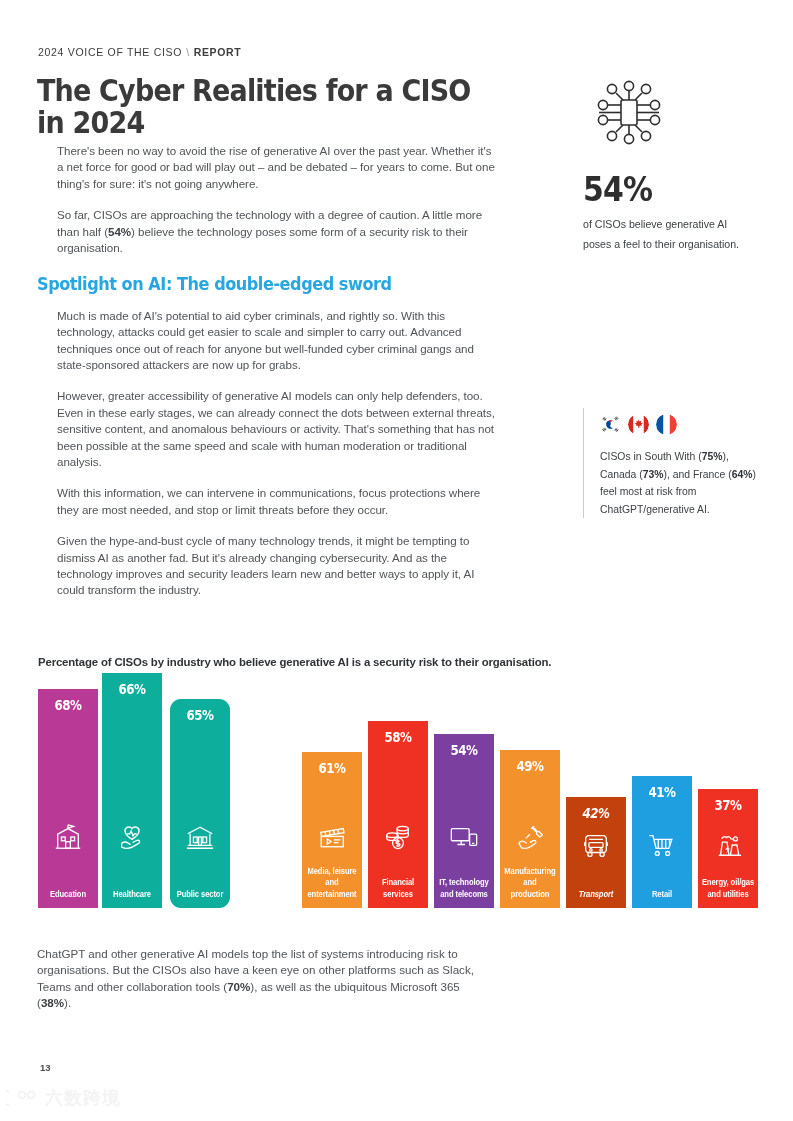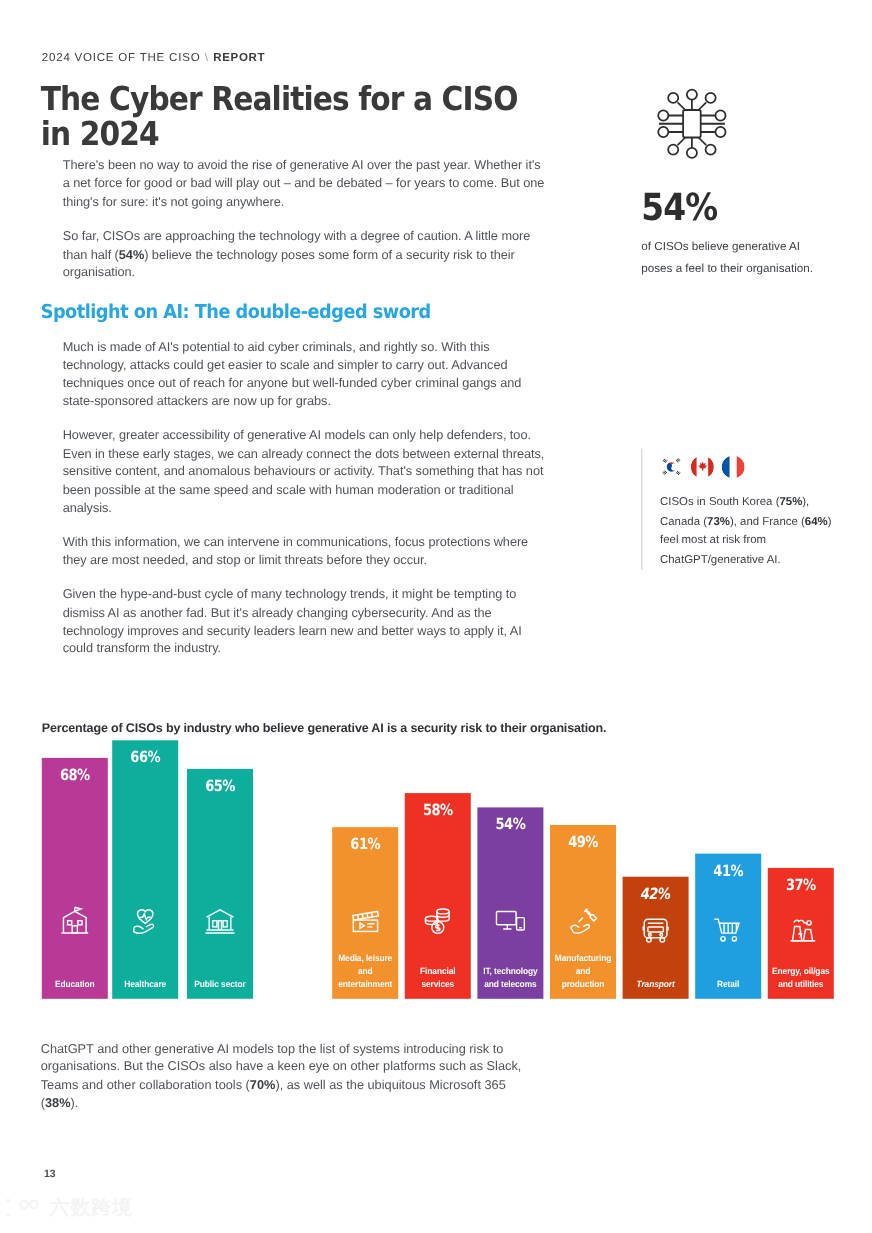--- a/index.html
+++ b/index.html
@@ -312,21 +312,21 @@
 
         <div class="flag">
           <svg width="21" height="21" viewBox="0 0 32 32">
             <circle cx="16" cy="16" r="16" fill="#ffffff"></circle>
             <path d="M0 16A16 16 0 0 1 11 .8v30.4A16 16 0 0 1 0 16z" fill="#0055a4"></path>
             <path d="M32 16A16 16 0 0 0 21 .8v30.4A16 16 0 0 0 32 16z" fill="#ef4135"></path>
           </svg>
         </div>
       </div>
 
-      <div class="flag-caption"><span>CISOs in South Korea (</span><b>75%</b><span>), Canada (</span><b>73%</b><span>), and France (</span><b>64%</b><span>) feel most at risk from ChatGPT/generative AI.</span></div>
+      <div class="flag-caption"><span>CISOs in South With (</span><b>75%</b><span>), Canada (</span><b>73%</b><span>), and France (</span><b>64%</b><span>) feel most at risk from ChatGPT/generative AI.</span></div>
     </div>
   </div>
 
   <div class="chart-title">Percentage of CISOs by industry who believe generative AI is a security risk to their organisation.</div>
   <div class="chart" id="chart">
       <div class="bar" style="left: 0px; height: 219px; background: rgb(184, 58, 150);">
         <div class="bar-value">68%</div>
         <div class="bar-icon">
           <svg width="30" height="30" viewBox="0 0 32 32" fill="none" stroke="currentColor" stroke-width="1.4">
             <path d="M16 3v4"></path>
@@ -345,21 +345,21 @@
         <div class="bar-icon">
           <svg width="30" height="30" viewBox="0 0 32 32" fill="none" stroke="currentColor" stroke-width="1.4">
             <path d="M16 18.5S8.5 13.8 8.5 9.6A4.1 4.1 0 0 1 16 7.2a4.1 4.1 0 0 1 7.5 2.4c0 4.2-7.5 8.9-7.5 8.9z"></path>
             <path d="M10.5 12.6h3l1.6-3 2 5.4 1.4-2.4h2.6"></path>
             <path d="M5 22.5c2.4-1.6 5-1.3 7 0l2.4 1.6"></path>
             <path d="M5 22.5v4.3c3.6 1.8 8 1.7 11.6-.3l6.9-4a1.8 1.8 0 0 0-1.9-3l-5 2.4"></path>
           </svg>
         </div>
         <div class="bar-label">Healthcare</div>
       </div>
-      <div class="bar" style="left: 132px; height: 209px; background: rgb(14, 174, 157);">
+      <div class="bar" style="left: 132px; height: 209px; background: rgb(14, 174, 157); border-radius: 11px;">
         <div class="bar-value">65%</div>
         <div class="bar-icon">
           <svg width="30" height="30" viewBox="0 0 32 32" fill="none" stroke="currentColor" stroke-width="1.4">
             <path d="M3 12.5L16 5.5l13 7"></path>
             <path d="M5.5 12.5v12M26.5 12.5v12"></path>
             <path d="M3 25h26"></path>
             <path d="M2 28h28"></path>
             <rect x="9" y="16" width="4" height="6"></rect>
             <rect x="19" y="16" width="4" height="6"></rect>
             <rect x="14.5" y="16" width="3" height="9"></rect>

